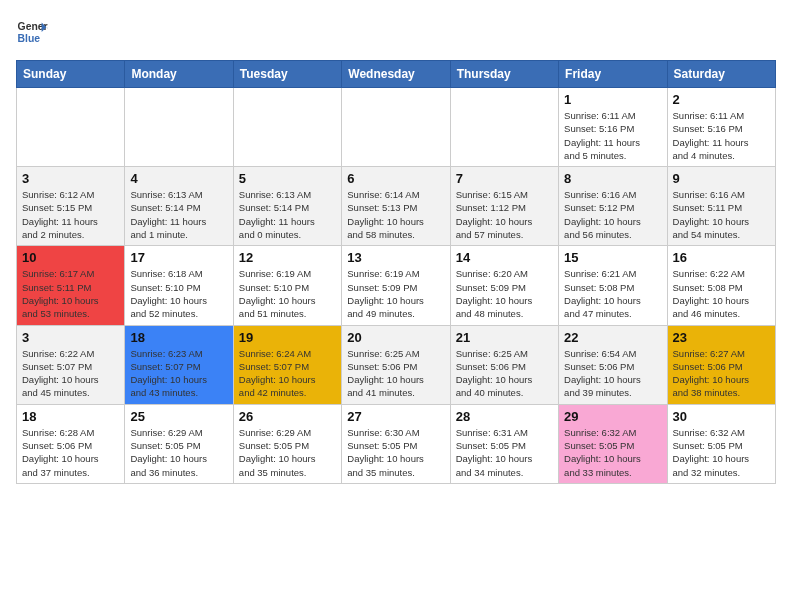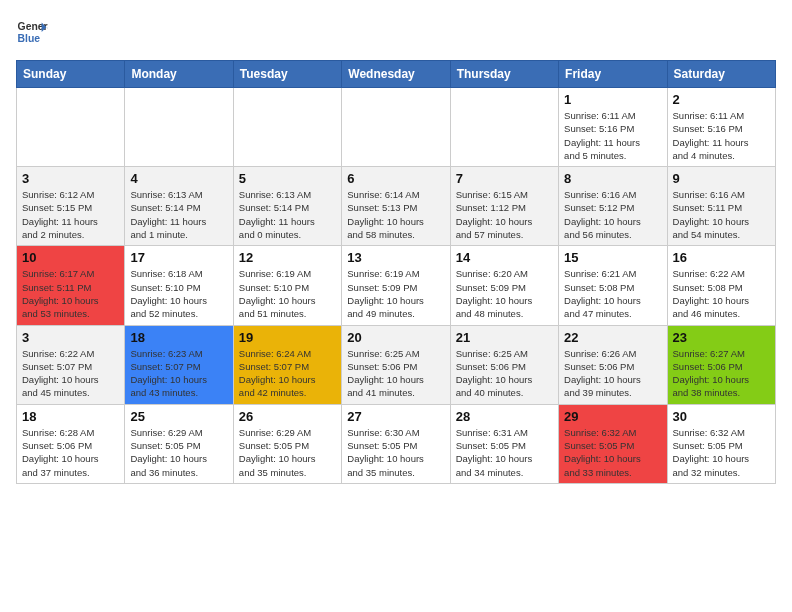--- a/index.html
+++ b/index.html
@@ -268,26 +268,26 @@
         </td>
         <td style="background: rgb(242, 242, 242);">
           <span class="day-number">21</span>
           <div class="day-info" style="white-space: pre-line;">Sunrise: 6:25 AM
 Sunset: 5:06 PM
 Daylight: 10 hours
 and 40 minutes.</div>
         </td>
         <td style="background: rgb(242, 242, 242);">
           <span class="day-number">22</span>
-          <div class="day-info" style="white-space: pre-line;">Sunrise: 6:26 AM
+          <div class="day-info" style="white-space: pre-line;">Sunrise: 6:54 AM
 Sunset: 5:06 PM
 Daylight: 10 hours
 and 39 minutes.</div>
         </td>
-        <td style="background: #84cc16;">
+        <td style="background: #eab308;">
           <span class="day-number">23</span>
           <div class="day-info" style="white-space: pre-line;">Sunrise: 6:27 AM
 Sunset: 5:06 PM
 Daylight: 10 hours
 and 38 minutes.</div>
         </td>
       </tr>
       <tr>
         <td style="background: rgb(255, 255, 255);">
           <span class="day-number">18</span>
@@ -317,21 +317,21 @@
 Daylight: 10 hours
 and 35 minutes.</div>
         </td>
         <td style="background: rgb(255, 255, 255);">
           <span class="day-number">28</span>
           <div class="day-info" style="white-space: pre-line;">Sunrise: 6:31 AM
 Sunset: 5:05 PM
 Daylight: 10 hours
 and 34 minutes.</div>
         </td>
-        <td style="background: #ef4444; margin-left: 36px;">
+        <td style="background: #f9a8d4; margin-left: 36px;">
           <span class="day-number">29</span>
           <div class="day-info" style="white-space: pre-line;">Sunrise: 6:32 AM
 Sunset: 5:05 PM
 Daylight: 10 hours
 and 33 minutes.</div>
         </td>
         <td style="background: rgb(255, 255, 255);">
           <span class="day-number">30</span>
           <div class="day-info" style="white-space: pre-line;">Sunrise: 6:32 AM
 Sunset: 5:05 PM

